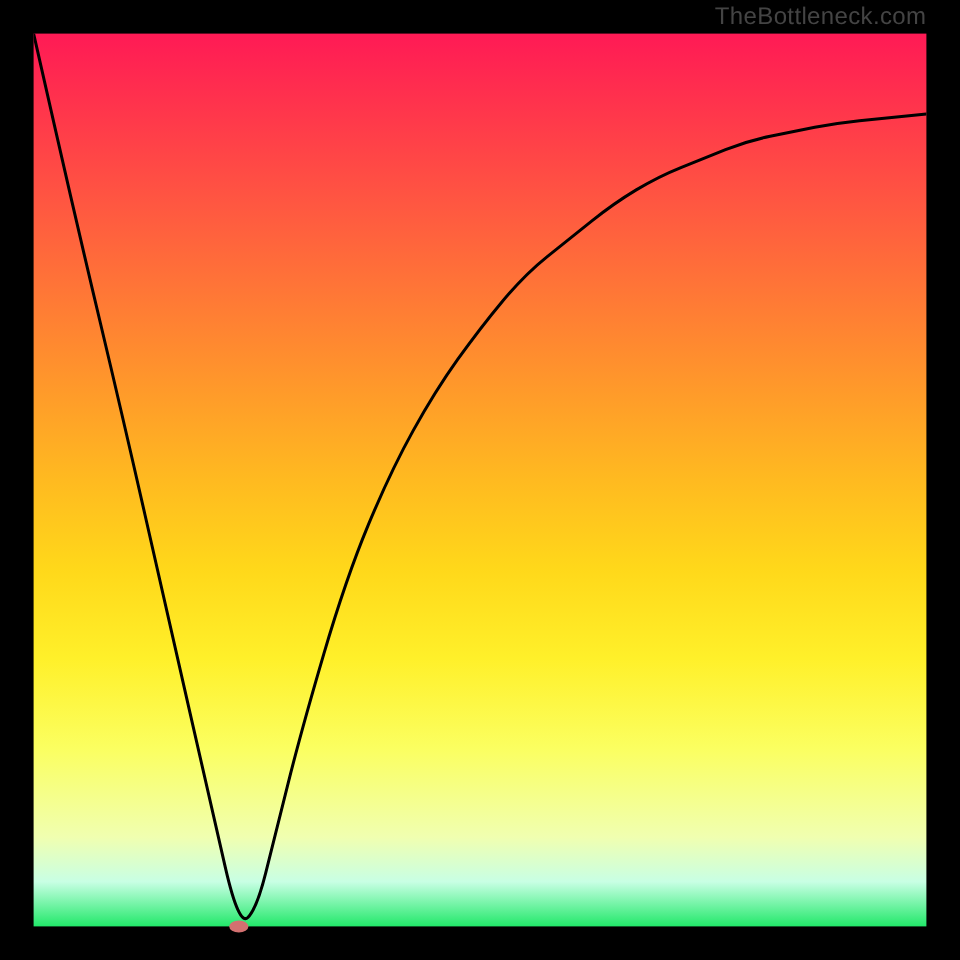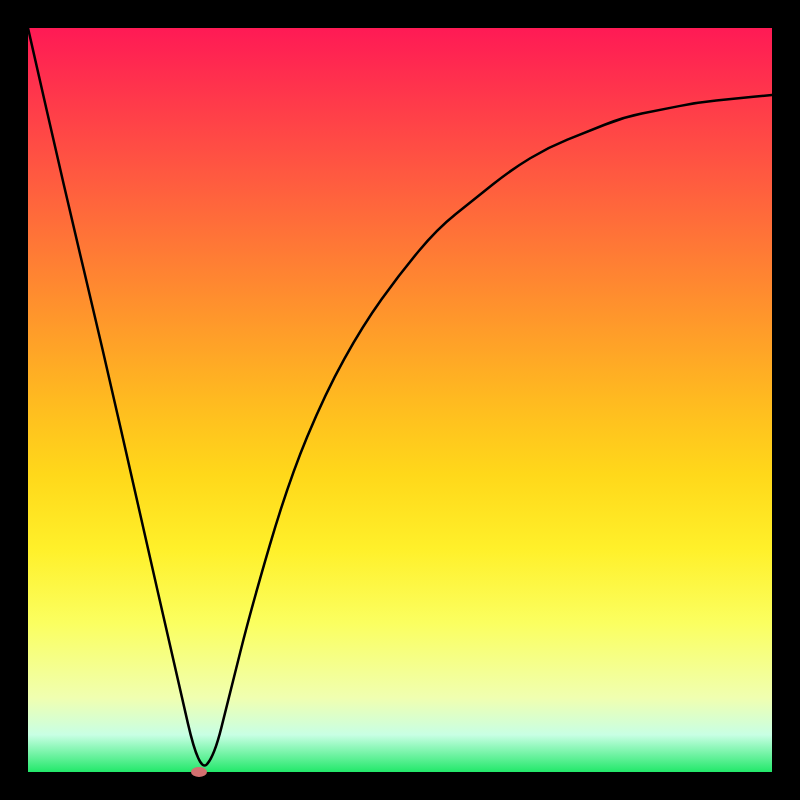--- a/index.html
+++ b/index.html
@@ -67,19 +67,22 @@
     height: 10px;
     border-radius: 50% / 50%;
     background: #d37070;
     transform: translate(-50%, -50%);
   }
 </style>
 </head>
 <body>
 
 <div class="frame">
+  <div class="watermark-wrap">
+    <span>TheBottleneck.com</span>
+  </div>
   <div class="plot-area">
     <svg class="curve" viewBox="0 0 744 744" preserveAspectRatio="none">
       <path id="curve-path" fill="none" stroke="#000000" stroke-width="2.5" stroke-linejoin="round" stroke-linecap="round" d="M 0.00 0.00 Q 0.00 0.00 18.60 81.84 Q 37.20 163.68 55.80 241.80 Q 74.40 319.92 93.00 401.76 Q 111.60 483.60 130.20 565.44 Q 148.80 647.28 159.96 695.64 Q 171.12 744.00 178.56 736.56 Q 186.00 729.12 193.44 699.36 Q 200.88 669.60 212.04 624.96 Q 223.20 580.32 241.80 517.08 Q 260.40 453.84 279.00 409.20 Q 297.60 364.56 316.20 331.08 Q 334.80 297.60 353.40 271.56 Q 372.00 245.52 390.60 223.20 Q 409.20 200.88 427.80 186.00 Q 446.40 171.12 465.00 156.24 Q 483.60 141.36 502.20 130.20 Q 520.80 119.04 539.40 111.60 Q 558.00 104.16 576.60 96.72 Q 595.20 89.28 613.80 85.56 Q 632.40 81.84 651.00 78.12 Q 669.60 74.40 688.20 72.54 Q 706.80 70.68 725.40 68.82 T 744.00 66.96 "></path>
     </svg>
     <div id="min-marker" class="minimum-marker" style="left: 171.12px; top: 744px; background: rgb(211, 112, 112);"></div>
   </div>
 </div>
 
 </body></html>

